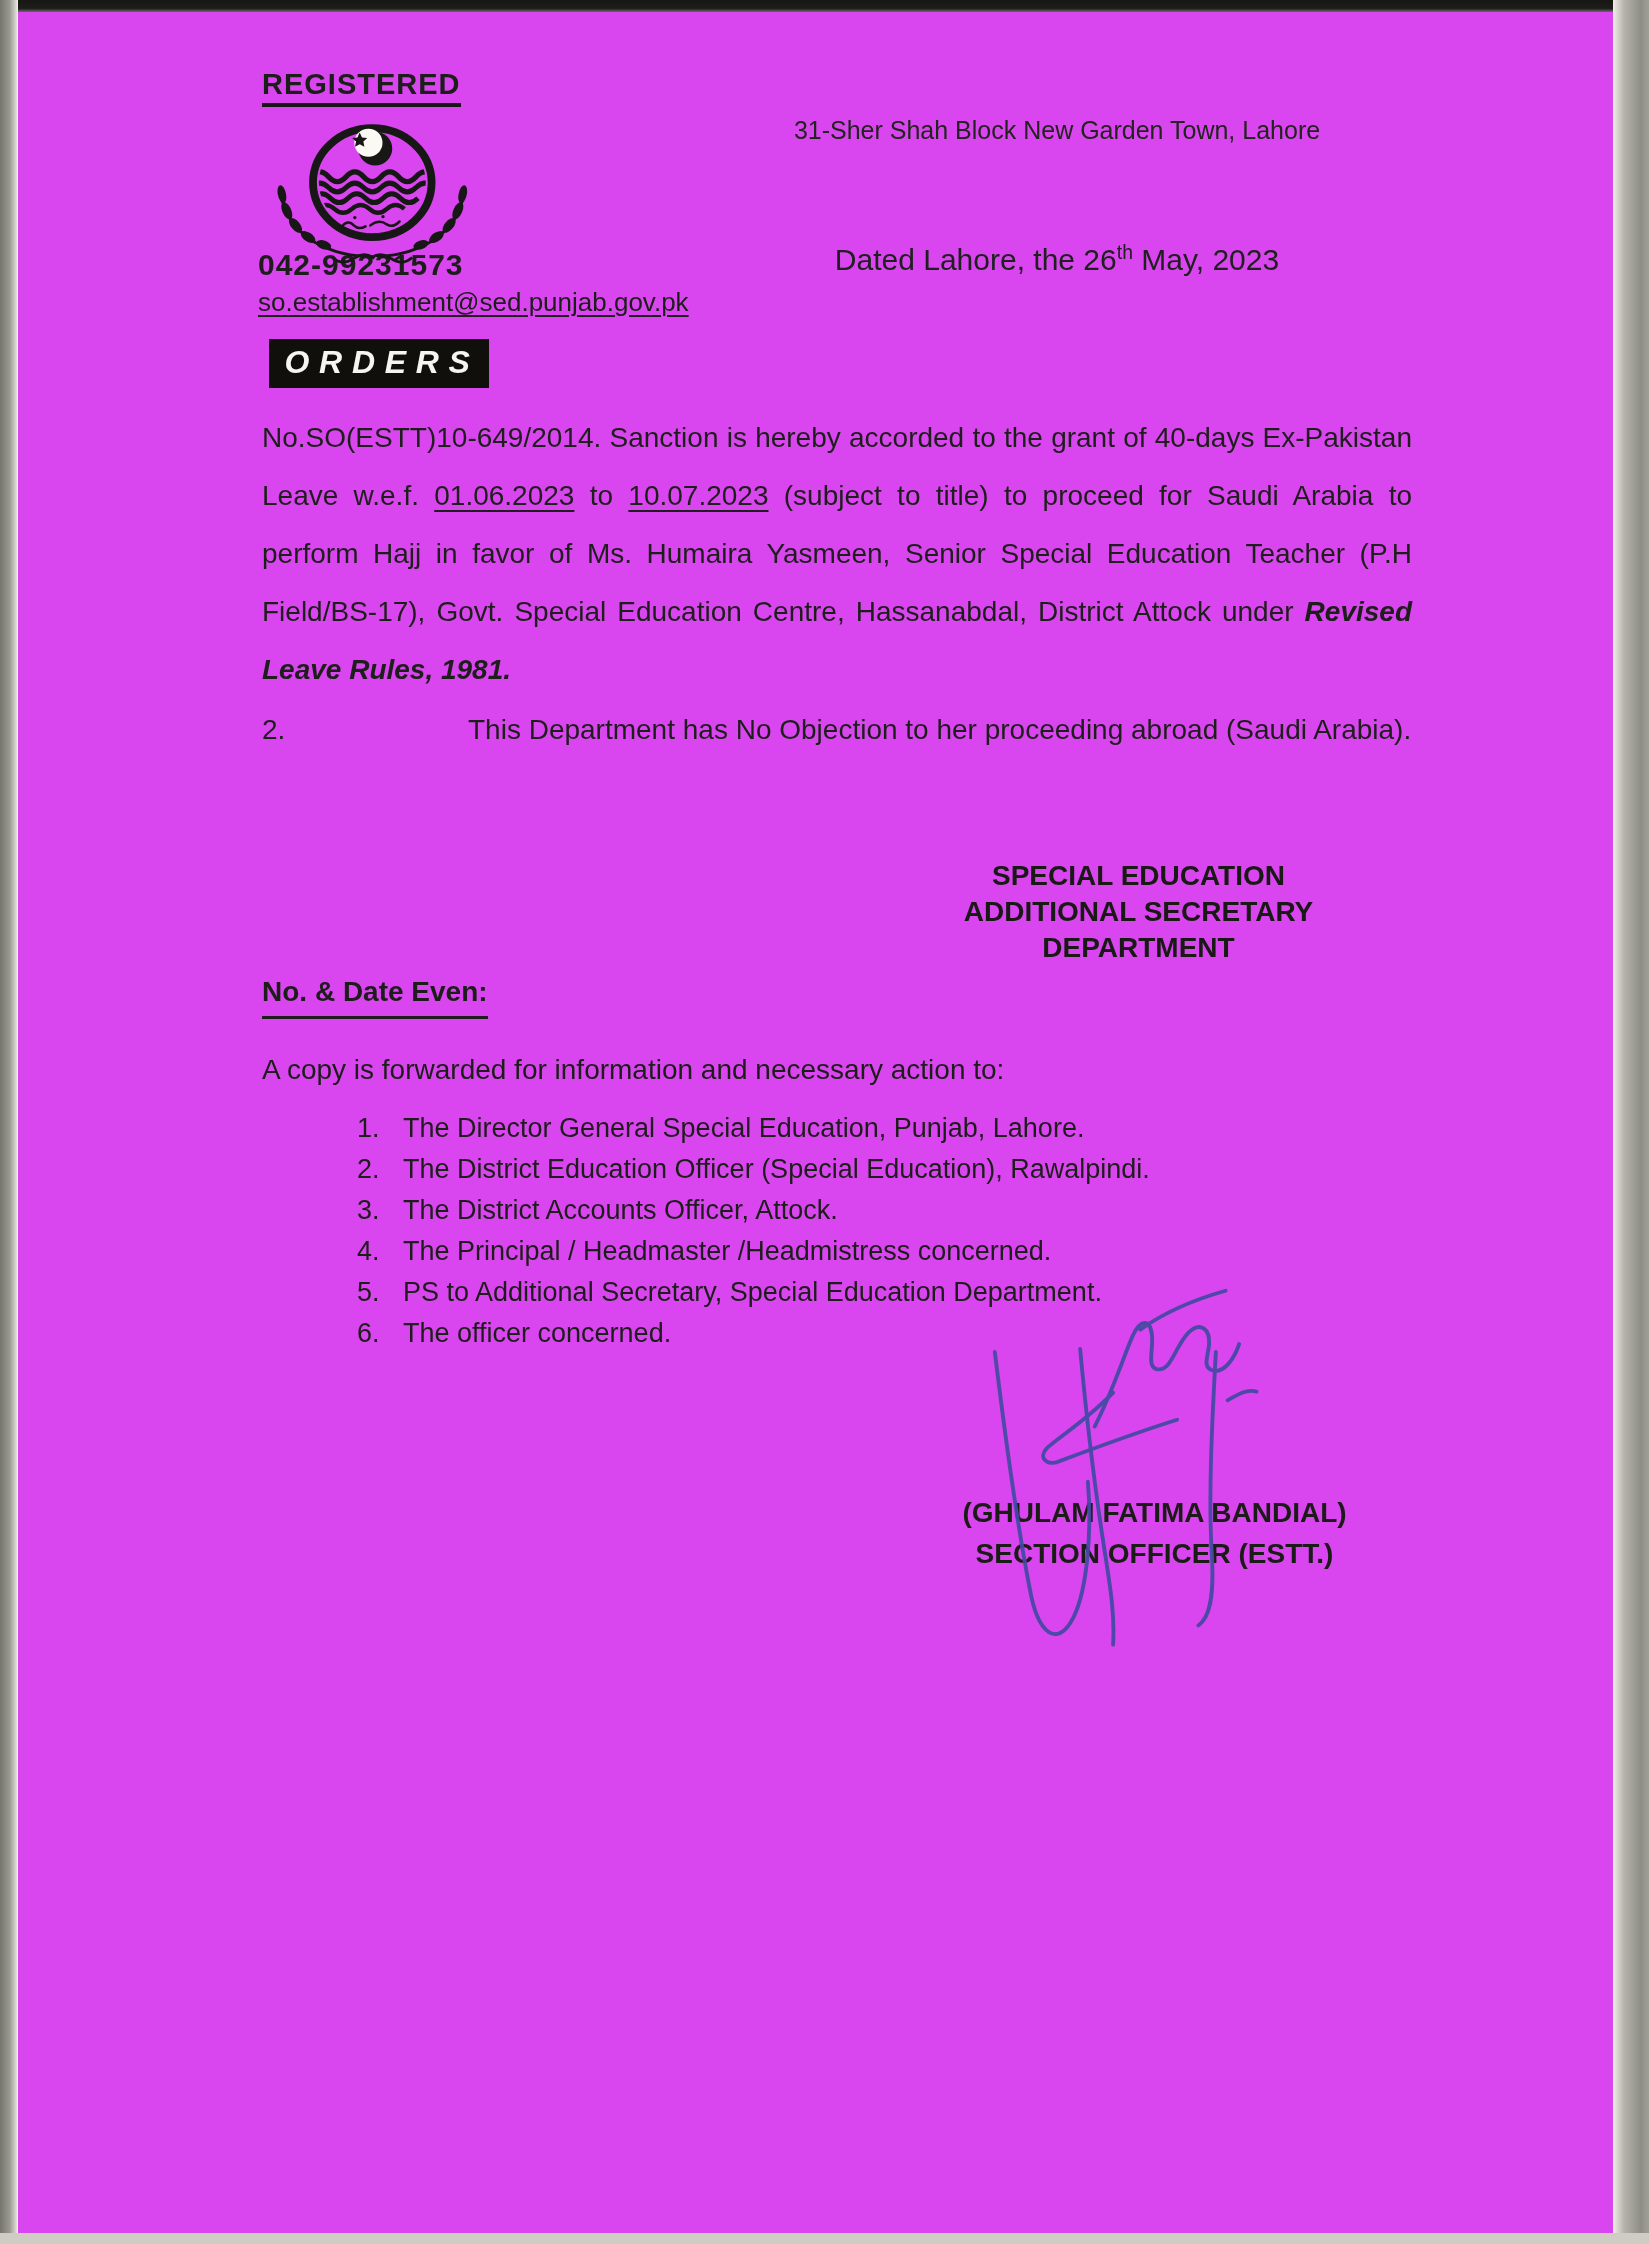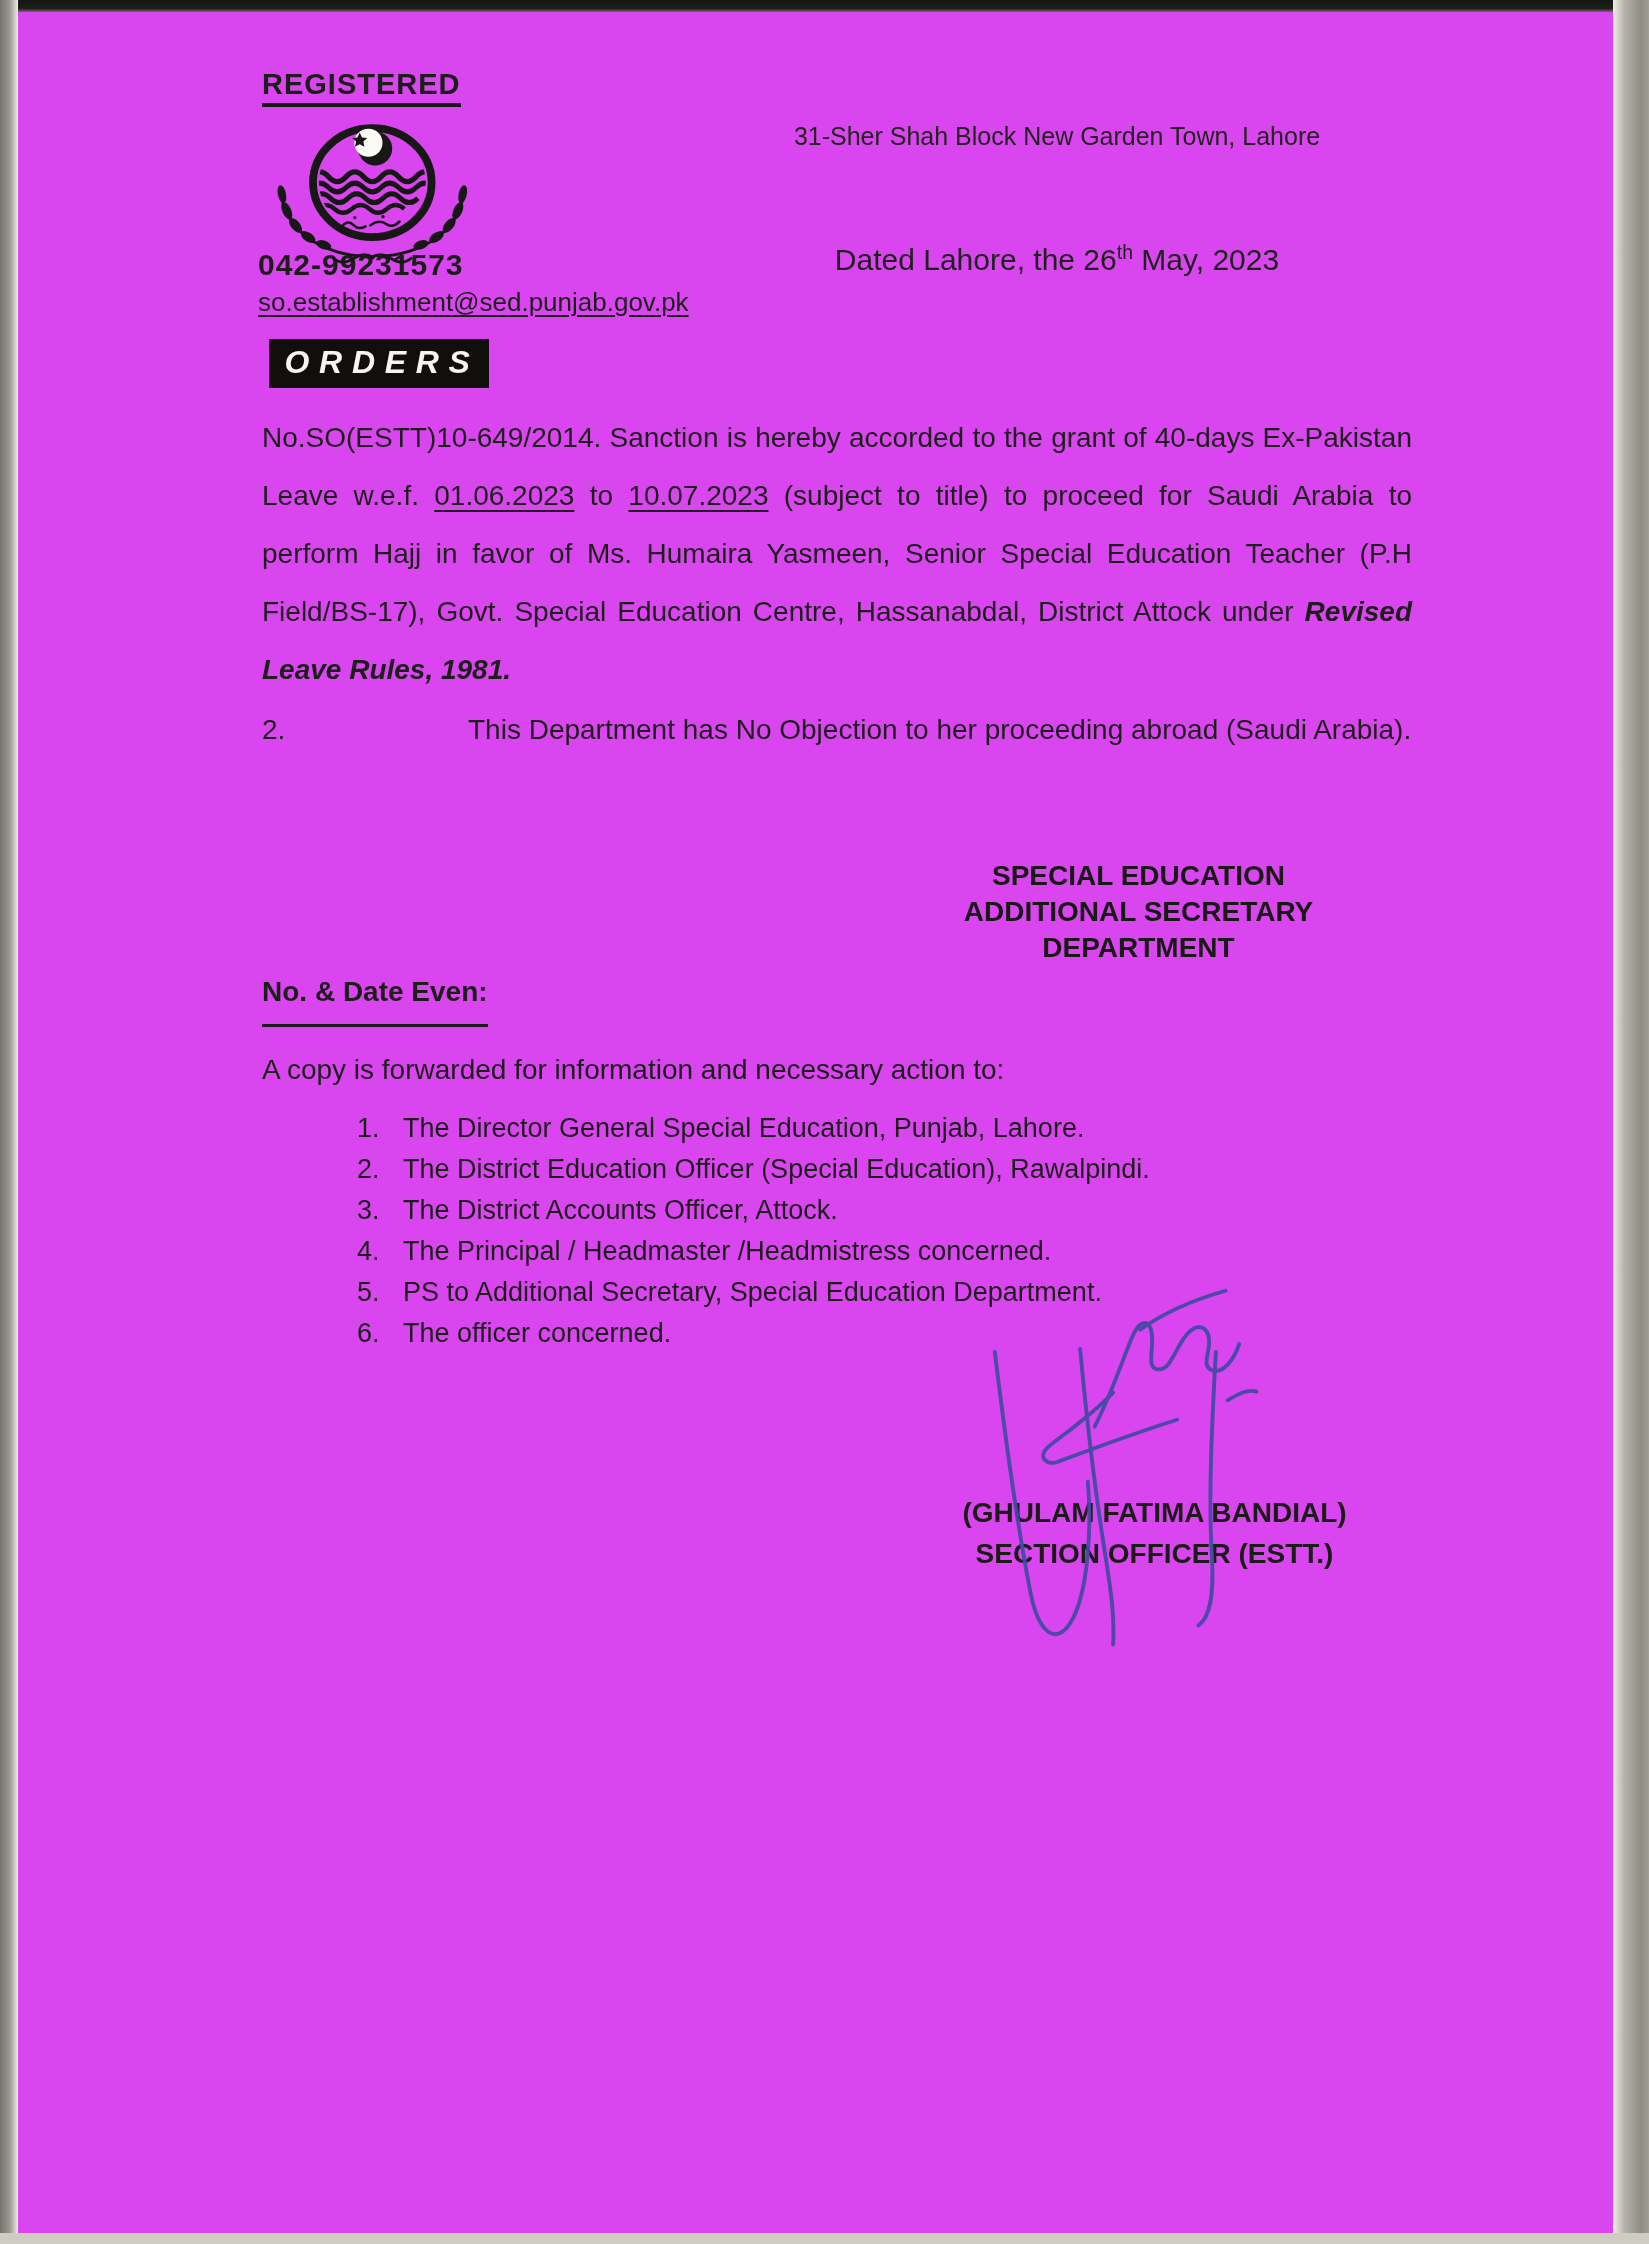--- a/index.html
+++ b/index.html
@@ -17,41 +17,41 @@
 
   .registered{left:262px;top:68px;font-size:29px;font-weight:700;letter-spacing:1px;
               border-bottom:4.9px solid #161614;padding-bottom:1.9px;}
   .crest{left:243px;top:100px;width:245px;height:173px;z-index:3;}
   .phone{left:258px;top:248px;font-size:30px;font-weight:700;letter-spacing:1px;z-index:2;}
   .email{left:258px;top:287px;font-size:26px;font-weight:400;text-decoration:underline;
          text-decoration-thickness:2.4px;text-underline-offset:3.9px;}
 
   .gov-header{left:737px;top:103px;width:640px;text-align:center;line-height:35px;}
   .gov-header .h1{font-size:32px;font-weight:700;}
-  .gov-header .addr{font-size:25px;margin-top:16px;color:#23231f;}
+  .gov-header .addr{font-size:25px;margin-top:10px;color:#23231f;}
   .date-line{left:737px;top:243px;width:640px;text-align:center;font-size:30px;color:#202020;}
   .date-line sup{font-size:19.4px;line-height:0;}
 
   .orders{left:269px;top:344px;border-bottom:3.9px solid #15140f;padding-bottom:2.9px;z-index:2;}
   .orders .box{background:#100f0c;color:#f6f5f1;font-size:32px;font-weight:700;font-style:italic;
                letter-spacing:9.7px;padding:4.9px 9.7px 7.8px 15.5px;}
 
   .body-par{left:262px;width:1150px;font-size:28px;line-height:58px;text-align:justify;color:#1e1e1c;}
   .p1{top:409px;}
   .p2{top:701px;}
   .b{font-weight:400;}
   .bu{font-weight:400;text-decoration:underline;text-decoration-thickness:2.4px;text-underline-offset:4.9px;}
   .bi{font-weight:700;font-style:italic;}
   .pnum{display:inline-block;width:206px;}
 
   .signatory{left:896px;top:858px;width:485px;text-align:center;font-size:28px;font-weight:700;
              line-height:36px;color:#191916;}
 
   .no-date{left:262px;top:976px;font-size:28px;font-weight:700;border-bottom:3.4px solid #1d1d1b;
-           padding-bottom:16px;}
+           padding-bottom:8px;}
   .copy-line{left:262px;top:1054px;font-size:28px;}
 
   .dist{left:357px;top:1108px;font-size:27px;line-height:41px;}
   .dist .row{display:flex;}
   .dist .num{width:46px;flex:0 0 46px;}
 
   .sign-block{left:912px;top:1492px;width:485px;text-align:center;font-size:28px;font-weight:700;
               line-height:41px;color:#1b1b18;}
   .signature{left:956px;top:1276px;width:320px;height:398px;z-index:5;}
 </style>

